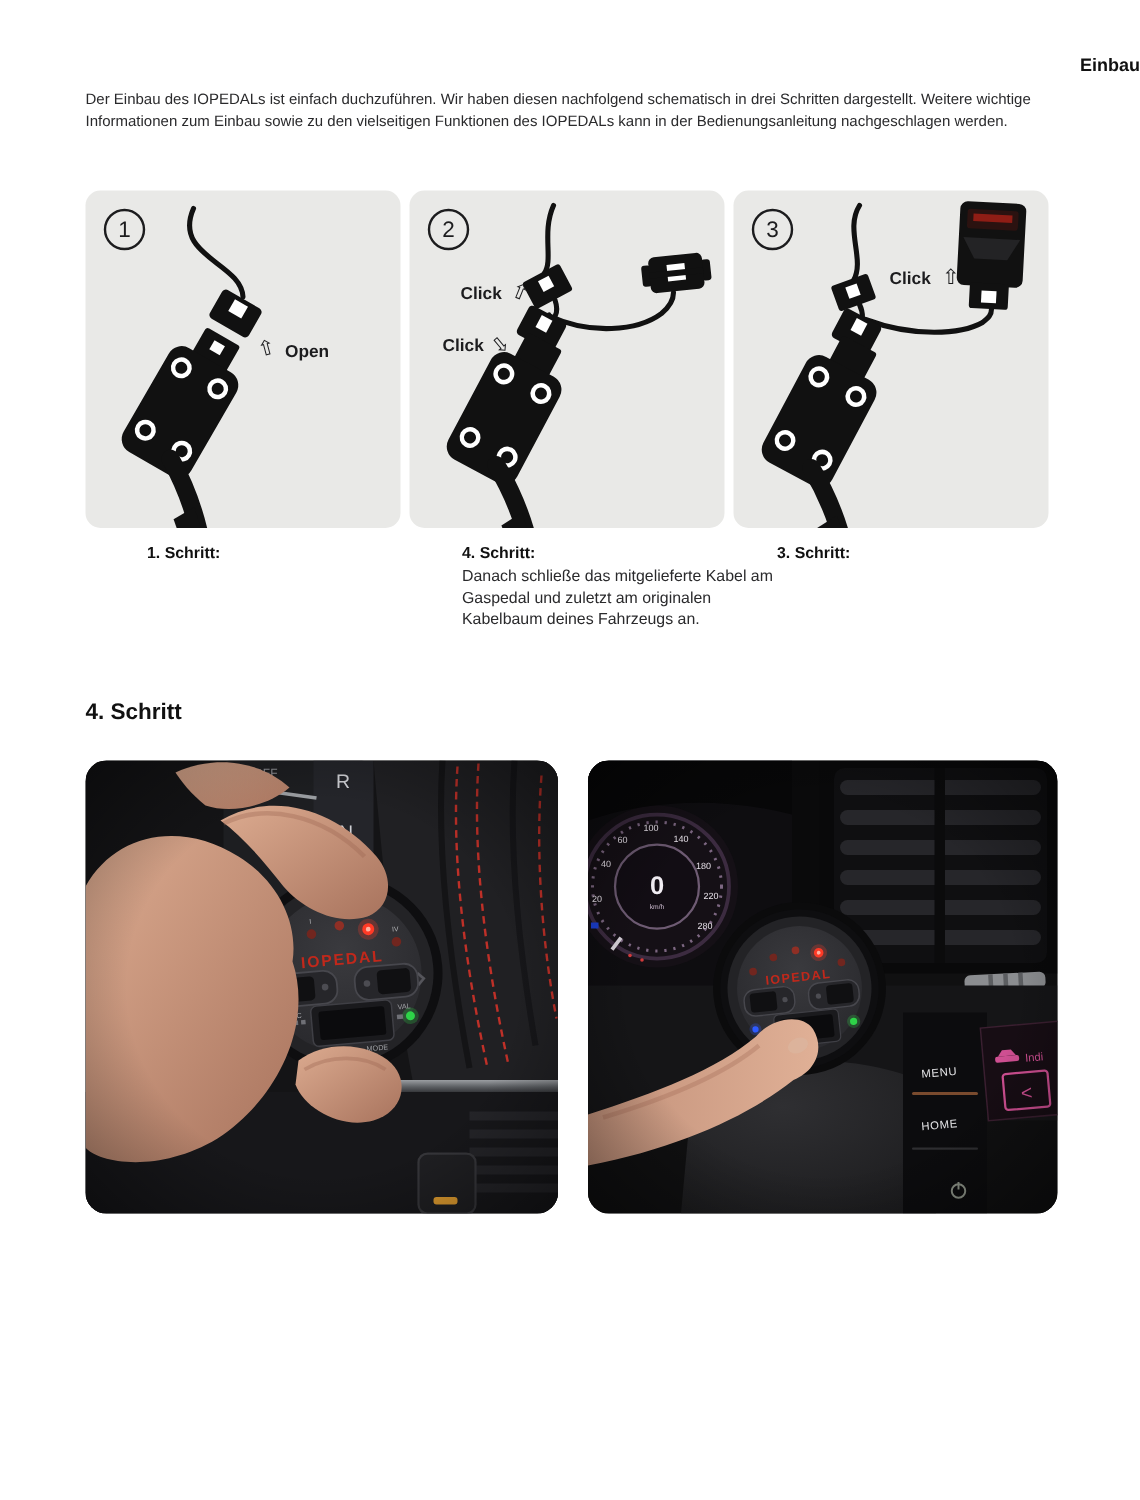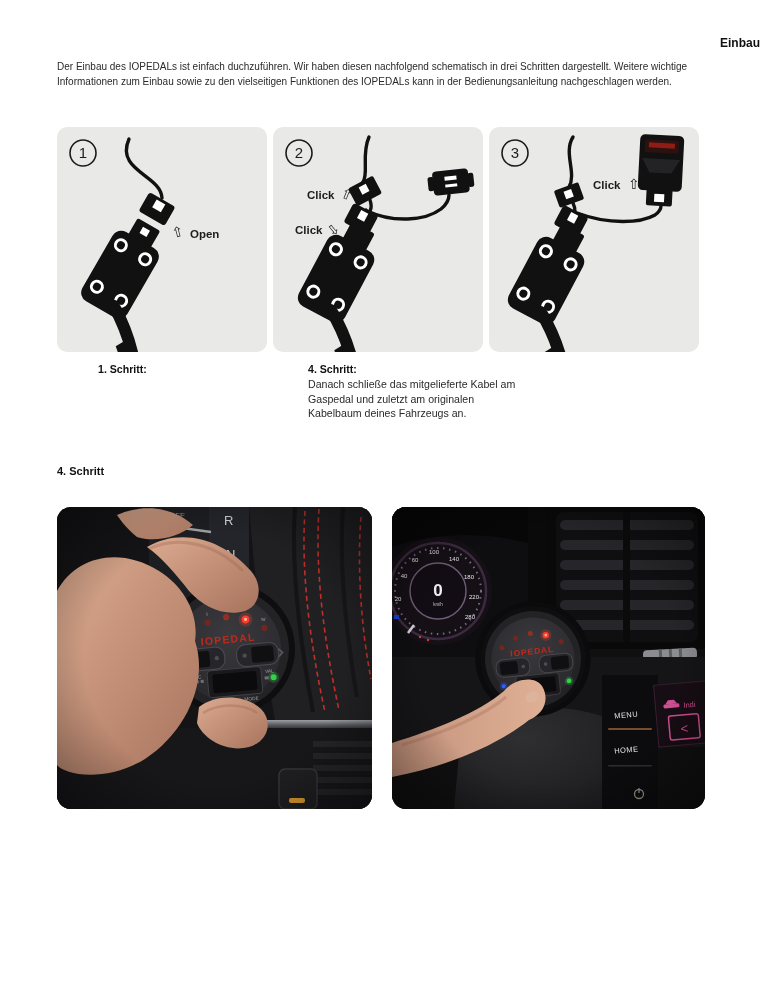--- a/index.html
+++ b/index.html
@@ -7,21 +7,21 @@
         font-family:"Liberation Sans",sans-serif;color:#202124;}
   .title{position:absolute;top:36px;left:0;width:760px;text-align:right;
          font-size:12px;font-weight:bold;color:#111;}
   .intro{position:absolute;top:60px;left:57px;width:654px;font-size:10px;line-height:1.45;color:#2a2a2c;}
   .panels{position:absolute;top:127px;left:57px;display:flex;gap:6px;}
   .panel{width:210px;height:225px;background:#e9e9e7;border-radius:10px;overflow:hidden;}
   .panel svg{display:block;width:210px;height:225px;}
   .steps{position:absolute;top:362px;left:69px;display:flex;gap:0;margin-left:29px;}
   .step{width:210px;font-size:10.6px;line-height:1.4;color:#2a2a2c;}
   .step-h{font-weight:bold;color:#111;}
-  .step4{position:absolute;top:464px;left:57px;width:650px;font-size:11px;line-height:1.45;color:#2a2a2c;}
+  .step4{position:absolute;top:464px;left:57px;width:650px;font-size:15px;line-height:1.45;color:#2a2a2c;}
   .photos{position:absolute;top:507px;left:57px;display:flex;gap:20px;}
   .photo{border-radius:14px;overflow:hidden;background:#101011;}
   .photo svg{display:block;}
   svg text{font-family:"Liberation Sans",sans-serif;}
   .diagram-label{font-size:11.5px;fill:#1c1c1e;font-weight:bold;}
   .arrow-glyph{font-size:14px;fill:#1c1c1e;font-weight:normal;}
   .badge-num{font-size:15px;fill:#1c1c1e;}
 </style>
 </head>
 <body>
@@ -147,20 +147,21 @@
 
   <div class="steps">
     <div class="step">
       <div class="step-h">1. Schritt:</div>
     </div>
     <div class="step">
       <div class="step-h">4. Schritt:</div>
       <div>Danach schließe das mitgelieferte Kabel am Gaspedal und zuletzt am originalen Kabelbaum deines Fahrzeugs an.</div>
     </div>
     <div class="step">
+      <div class="step-h">3. Schritt:</div>
     </div>
   </div>
 
   <div class="step4">
     <div class="step-h">4. Schritt</div>
   </div>
 
   <div class="photos">
 
     <div class="photo">

